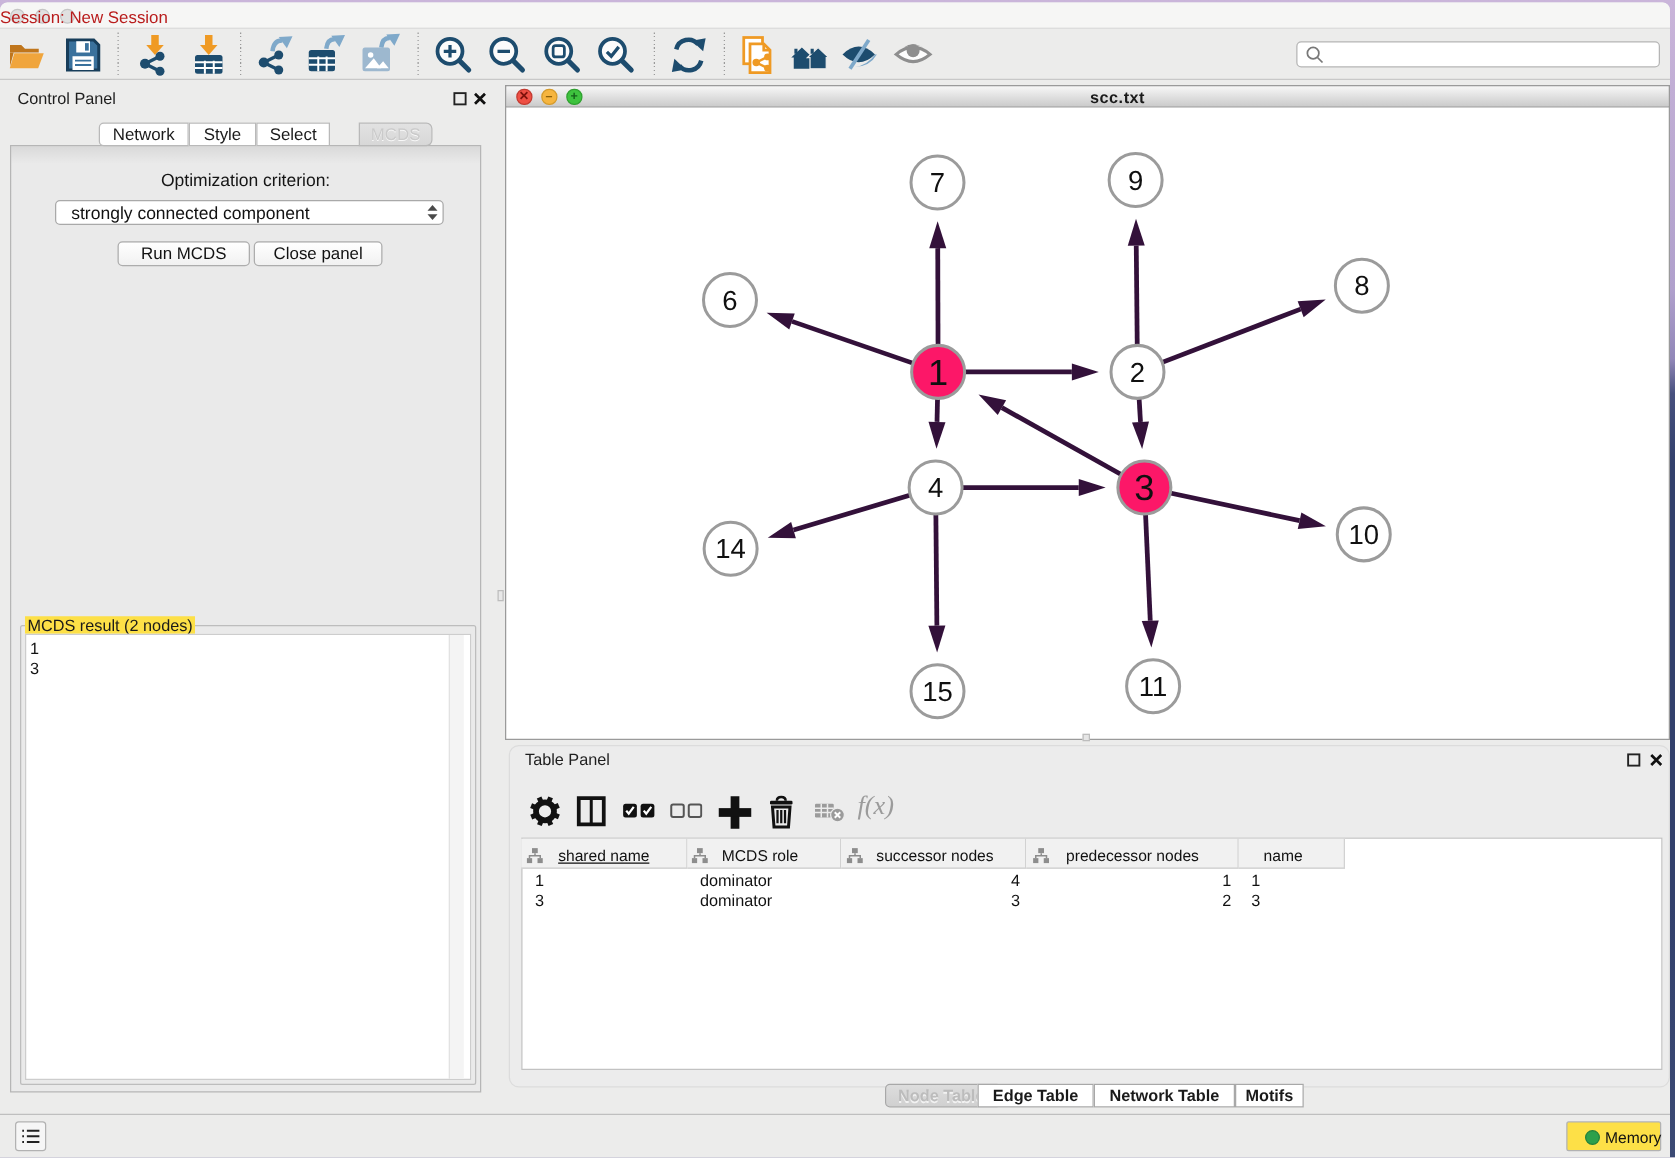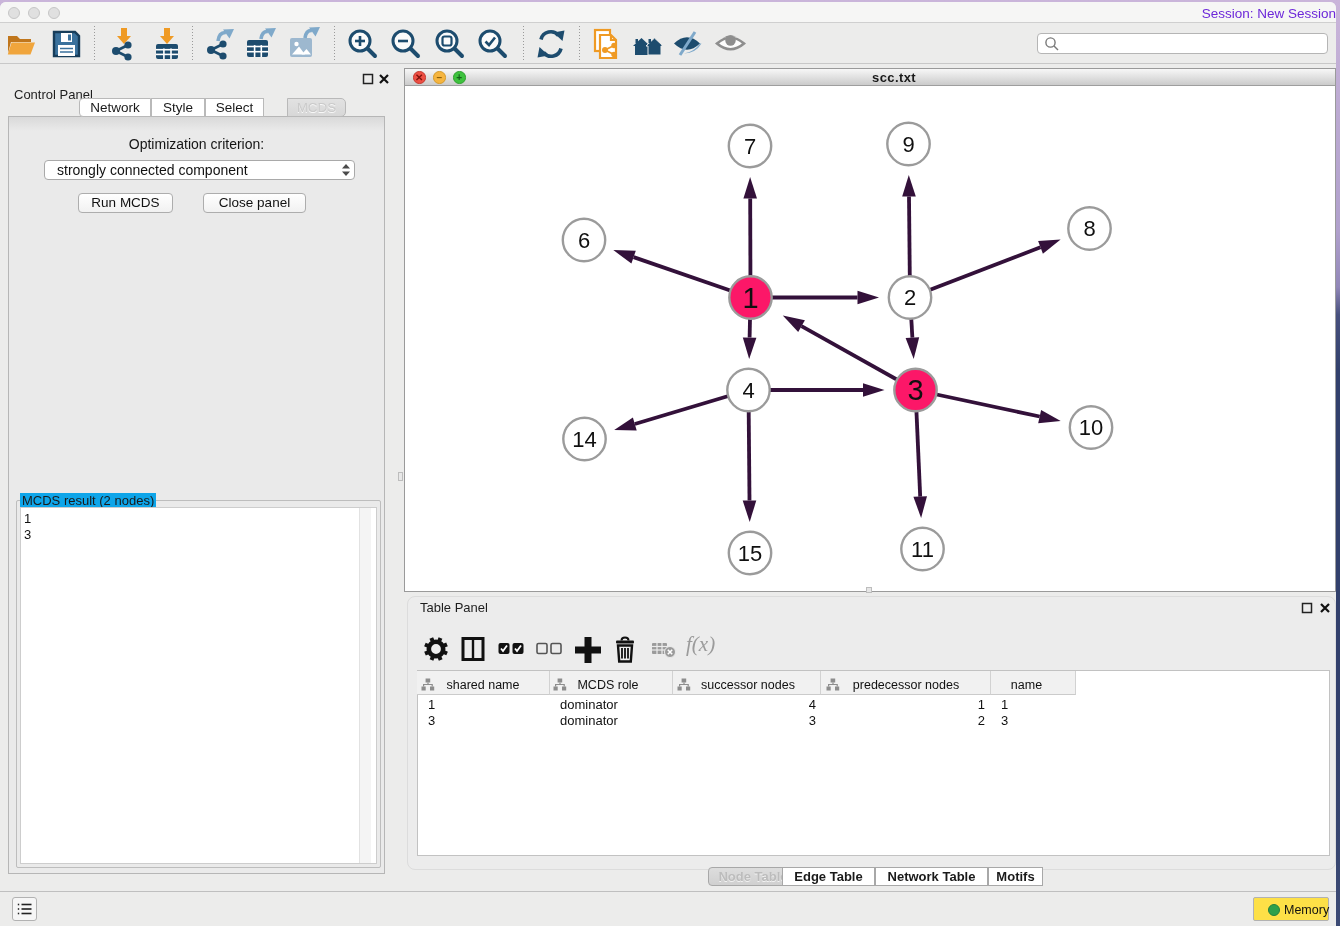--- a/index.html
+++ b/index.html
@@ -1,32 +1,32 @@
 <!DOCTYPE html>
 <html><head><meta charset="utf-8"><style>
 * {margin:0;padding:0;box-sizing:border-box;}
 html,body {width:1340px;height:926px;overflow:hidden;}
 body {font-family:"Liberation Sans",sans-serif; background:linear-gradient(180deg,#cab5da 0%,#bcaad2 12%,#b0a0cc 25%,#9187b8 31%,#47507e 34%,#32406c 40%,#32406c 78%,#3c4a74 100%);}
 .abs {position:absolute;}
 #win {position:absolute;left:0;top:2px;width:1336px;height:924px;background:#ececeb;border-radius:6px 6px 0 0;}
 #titlebar {position:absolute;left:0;top:2px;width:1336px;height:21px;background:#f6f6f5;border-bottom:1px solid #cfcfcf;border-radius:6px 6px 0 0;}
 .tl {position:absolute;width:12px;height:12px;border-radius:50%;background:#e0e0e0;border:1px solid #c6c6c6;top:7px;}
-#wintitle {position:absolute;top:6px;left:0;width:1336px;text-align:right;font-size:13.5px;color:#6d28d9;}
+#wintitle {position:absolute;top:6px;left:0;width:1336px;text-align:left;font-size:13.5px;color:#b91c1c;}
 #toolbar {position:absolute;left:0;top:23px;width:1336px;height:41px;border-bottom:1px solid #c8c8c8;}
 .sep {position:absolute;top:4px;height:34px;width:1px;background-image:repeating-linear-gradient(180deg,#9a9a9a 0 1px,transparent 1px 3px);}
 #searchbox {position:absolute;left:1037px;top:33px;width:291px;height:21px;background:#fff;border:1px solid #b5b5b5;border-radius:4px;}
 
-#cp-title {position:absolute;left:14px;top:71px;font-size:13px;color:#1e1e1e;margin-top:16px;}
+#cp-title {position:absolute;left:14px;top:71px;font-size:13px;color:#1e1e1e;}
 .tab {position:absolute;top:98px;height:19px;border:1px solid #b9b9b9;background:#fff;color:#1a1a1a;font-size:13.5px;text-align:center;line-height:17px;}
 #innerpanel {position:absolute;left:8px;top:116px;width:377px;height:758px;border:1px solid #b6b6b6;background:linear-gradient(180deg,#d9d9d9 0,#eaeaea 14px,#eaeaea 100%);}
 #optlabel {position:absolute;left:0;top:136px;width:393px;text-align:center;font-size:14px;color:#151515;}
 #dropdown {position:absolute;left:44px;top:160px;width:311px;height:20px;background:#fff;border:1px solid #a9a9a9;border-radius:4px;font-size:14px;color:#111;line-height:19px;padding-left:12px;}
 .btn {position:absolute;top:193px;height:20px;background:linear-gradient(#ffffff,#f1f1f1);border:1px solid #adadad;border-radius:4px;font-size:13.5px;color:#111;text-align:center;line-height:18px;}
 #fieldset {position:absolute;left:16px;top:500px;width:365px;height:368px;border:1px solid #bdbdbd;border-radius:2px;}
-#fslegend {position:absolute;left:20px;top:493px;background:#0ea5e9;padding:0 2px;font-size:13px;color:#1a1a1a;}
+#fslegend {position:absolute;left:20px;top:493px;background:#fde047;padding:0 2px;font-size:13px;color:#1a1a1a;}
 #fswhite {position:absolute;left:20px;top:507px;width:357px;height:357px;background:#fff;border:1px solid #cdcdcd;}
 #fsscroll {position:absolute;left:359px;top:508px;width:12px;height:355px;background:#f4f4f4;border-left:1px solid #e2e2e2;}
 #fstext {position:absolute;left:24px;top:511px;font-size:13px;color:#111;line-height:16px;}
 
 #sccwin {position:absolute;left:404px;top:68px;width:932px;height:524px;border:1px solid #9a9a9a;background:#fff;}
 #scctbar {position:absolute;left:404px;top:68px;width:932px;height:18px;background:linear-gradient(#f7f7f7,#cbcbcb);border:1px solid #9a9a9a;border-bottom:1px solid #9e9e9e;}
 #scctitle {position:absolute;left:428px;top:70px;width:932px;text-align:center;font-size:13px;font-weight:bold;color:#1a1a1a;letter-spacing:0.4px;}
 .tl2 {position:absolute;top:71px;width:12.5px;height:12.5px;border-radius:50%;font-size:10px;font-weight:bold;text-align:center;line-height:12px;}
 
 #tablepanel {position:absolute;left:407px;top:596px;width:929px;height:274px;background:#ececec;border:1px solid #dcdcdc;border-radius:8px;}
@@ -192,21 +192,21 @@
 <div class="tab" style="left:79px;width:72px;border-radius:4px 0 0 4px;background:#fff;">Network</div>
 <div class="tab" style="left:151px;width:54px;background:#fff;">Style</div>
 <div class="tab" style="left:205px;width:59px;background:#fff;">Select</div>
 <div class="tab" style="left:264px;width:59px;border-radius:0 5px 5px 0;background:linear-gradient(#e2e2e2,#d7d7d7);color:#cacaca;text-shadow:0 1px 0 #f8f8f8;margin-left:23px;">MCDS</div>
 <div id="optlabel">Optimization criterion:</div>
 <div id="dropdown">strongly connected component</div>
 <svg class="abs" style="left:340px;top:163px" width="12" height="14" viewBox="0 0 12 14">
     <path d="M6 1 L10 5.6 H2 Z" fill="#4a4a4a"></path>
     <path d="M6 13 L2 8.4 H10 Z" fill="#4a4a4a"></path>
   </svg>
-<div class="btn" style="left:78px;width:95px;">Run MCDS</div>
+<div class="btn" style="left:94px;width:106px;">Run MCDS</div>
 <div class="btn" style="left:203px;width:103px;">Close panel</div>
 <div id="fieldset"></div>
 <div id="fslegend">MCDS result (2 nodes)</div>
 <div id="fswhite"></div>
 <div id="fsscroll"></div>
 <div id="fstext">1<br>3</div>
 
 <div id="sccwin"></div>
 <div id="scctbar"></div>
 <div id="scctitle">scc.txt</div>
@@ -348,21 +348,21 @@
     <rect x="0.5" y="8.5" width="4.2" height="4" fill="#8d8d8d"></rect>
     <rect x="9" y="8.5" width="4.2" height="4" fill="#8d8d8d"></rect>
     <path d="M7 4.5 V6.5 M2.6 8.5 V6.5 H11.2 V8.5" fill="none" stroke="#8d8d8d" stroke-width="1.2"></path>
   </svg>
 <svg class="abs" style="left:826px;top:678px" width="14" height="13" viewBox="0 0 14 13">
     <rect x="4.6" y="0.5" width="4.6" height="4" fill="#8d8d8d"></rect>
     <rect x="0.5" y="8.5" width="4.2" height="4" fill="#8d8d8d"></rect>
     <rect x="9" y="8.5" width="4.2" height="4" fill="#8d8d8d"></rect>
     <path d="M7 4.5 V6.5 M2.6 8.5 V6.5 H11.2 V8.5" fill="none" stroke="#8d8d8d" stroke-width="1.2"></path>
   </svg>
-<div class="td" style="left:433px;top:677px;width:100px;text-align:center;font-size:12.5px;">shared name</div>
+<div class="td" style="left:433px;top:677px;width:100px;text-align:center;font-size:12.5px;text-decoration:underline;">shared name</div>
 <div class="td" style="left:558px;top:677px;width:100px;text-align:center;font-size:12.5px;">MCDS role</div>
 <div class="td" style="left:683px;top:677px;width:130px;text-align:center;font-size:12.5px;">successor nodes</div>
 <div class="td" style="left:831px;top:677px;width:150px;text-align:center;font-size:12.5px;">predecessor nodes</div>
 <div class="td" style="left:989px;top:677px;width:75px;text-align:center;font-size:12.5px;">name</div>
 <div class="td" style="left:428px;top:697px;">1</div>
 <div class="td" style="left:560px;top:697px;">dominator</div>
 <div class="td" style="left:673px;top:697px;width:143px;text-align:right;">4</div>
 <div class="td" style="left:821px;top:697px;width:164px;text-align:right;">1</div>
 <div class="td" style="left:1001px;top:697px;">1</div>
 <div class="td" style="left:428px;top:713px;">3</div>

